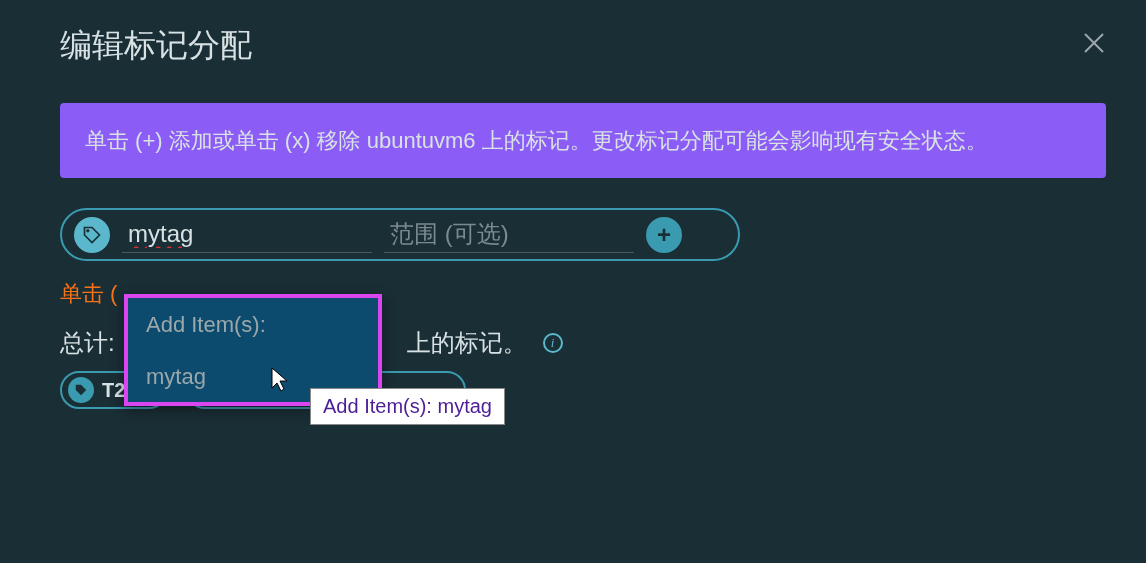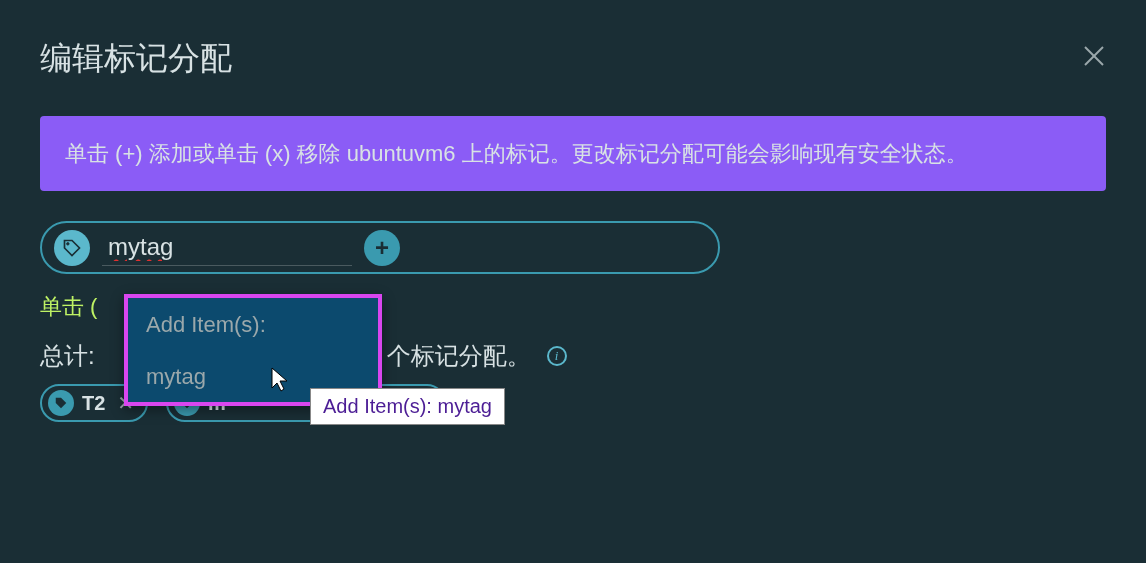--- a/index.html
+++ b/index.html
@@ -9,21 +9,22 @@
     }
     body {
       background: #1a2e35;
       font-family: Arial, sans-serif;
       width: 1146px;
       height: 563px;
       overflow: hidden;
       color: #c8d2d4;
     }
     .modal {
-      padding: 27px 40px;
+      padding: 14px 40px;
+      margin-left: 20px;
     }
     .header {
       display: flex;
       justify-content: space-between;
       align-items: center;
       margin-bottom: 25px;
       padding: 10px 0;
     }
     .title {
       font-size: 32px;
@@ -104,21 +105,21 @@
     }
     .add-btn-plus {
       color: #1a2e35;
       font-size: 24px;
       font-weight: bold;
       line-height: 1;
     }
     .hint-row {
       margin-top: 18px;
       font-size: 22px;
-      color: #bef264;
+      color: #f97316;
       position: relative;
     }
     .total-row {
       margin-top: 18px;
       font-size: 24px;
       color: #d8e2e4;
       display: flex;
       align-items: center;
       gap: 16px;
     }
@@ -231,31 +232,32 @@
   <div class="info-banner">单击 (+) 添加或单击 (x) 移除 ubuntuvm6 上的标记。更改标记分配可能会影响现有安全状态。</div>
 
   <div class="tag-input-row">
     <div class="tag-icon-circle">
       <svg viewBox="0 0 24 24">
         <path d="M3 3 L12 3 L21 12 L12 21 L3 12 Z" fill="none" stroke="#1a2e35" stroke-width="2"></path>
         <circle cx="7" cy="7" r="1.5" fill="#1a2e35"></circle>
       </svg>
     </div>
     <input class="text-input error" value="mytag" style="">
+    <input class="text-input scope-input" placeholder="范围 (可选)" style="">
     <div class="add-btn">
       <span class="add-btn-plus">+</span>
     </div>
   </div>
 
   <div class="hint-row">单击 (</div>
 
   <div class="total-row">
     <span>总计:</span>
     <span style="width:260px"></span>
-    <span>个标记分配。</span>
+    <span>上的标记。</span>
     <span class="info-icon">i</span>
   </div>
 
   <div class="chips-row">
     <div class="chip">
       <div class="chip-icon">
         <svg viewBox="0 0 24 24">
             <path d="M3 3 L12 3 L21 12 L12 21 L3 12 Z" fill="#1a2e35"></path>
           </svg>
       </div>

